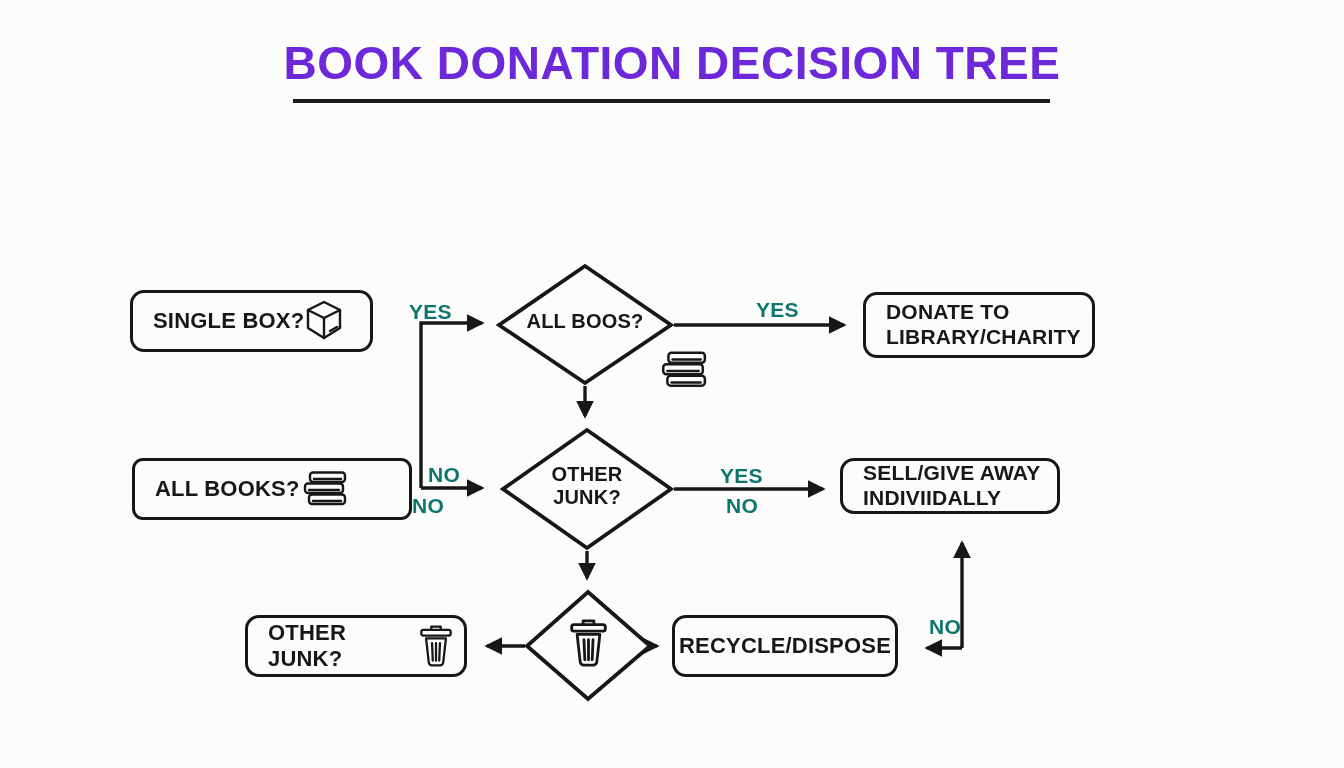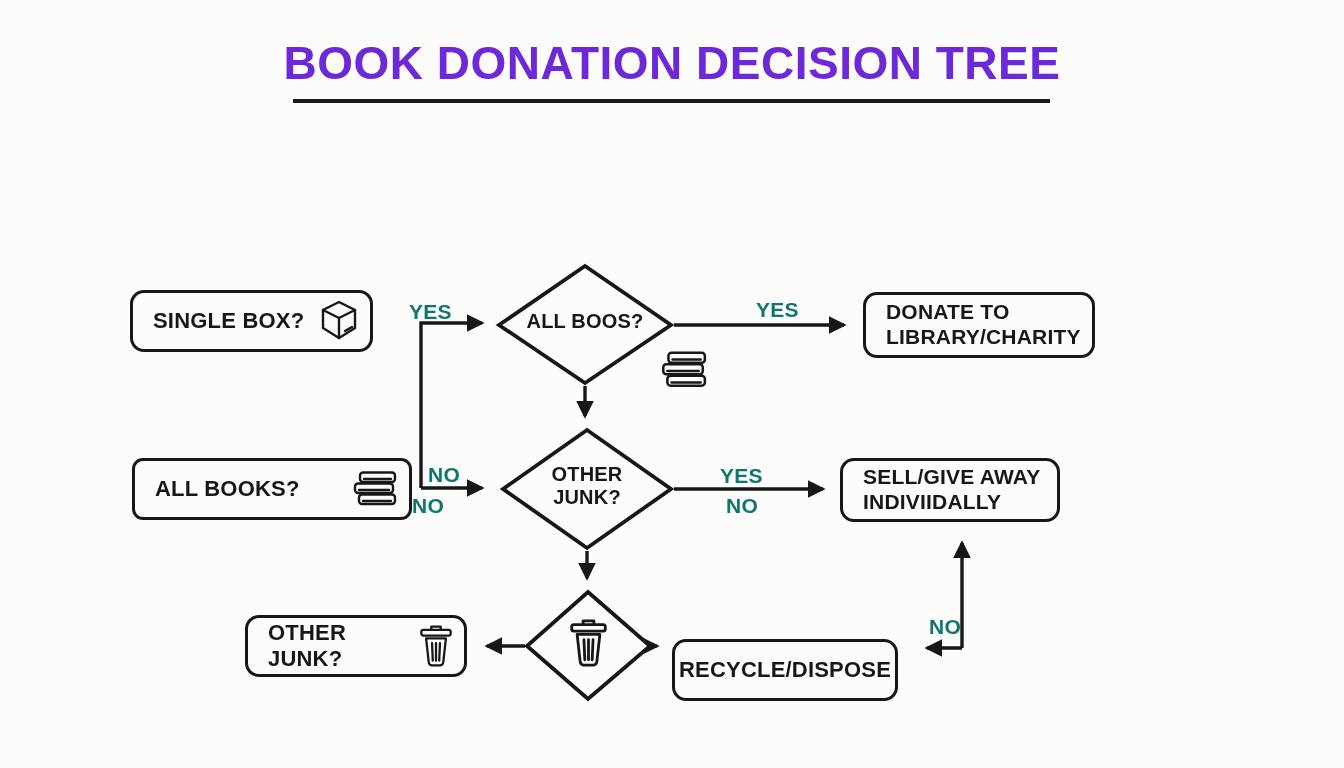--- a/index.html
+++ b/index.html
@@ -15,29 +15,29 @@
     text-align:center; font-size:46px; font-weight:700;
     letter-spacing:0.5px; color:#6d28d9; z-index:2;
   }
   .title-rule{
     position:absolute; left:293px; top:99px; width:757px; height:3.5px;
     background:#1b1b1b; z-index:2;
   }
   .node{
     position:absolute; z-index:2; box-sizing:border-box;
     border:3.5px solid #171717; border-radius:14px;
-    display:flex; align-items:center; justify-content:space-between;
+    display:flex; align-items:center; 
     background:#fcfcfb; padding:0 11px 0 20px;
   }
   .node .lbl{
     font-size:22px; font-weight:700; letter-spacing:0.2px;
     line-height:1.18; white-space:pre-line;
   }
   .node.two-line .lbl{font-size:21px;}
-  .node.center{justify-content:center; padding:0 10px;margin-top:24px;}
+  .node.center{justify-content:center; padding:0 10px;}
   .dlabel{
     position:absolute; z-index:3; text-align:center; font-weight:700;
     font-size:20px; line-height:1.15; white-space:pre-line; letter-spacing:0.2px;
   }
   .elabel{
     position:absolute; z-index:3; font-size:21px; font-weight:700;
     letter-spacing:0.3px; color:#0f766e;
   }
   .icon{flex-shrink:0; display:block;}
   .icon-abs{position:absolute; z-index:2;}
@@ -108,21 +108,21 @@
       <line x1="18" y1="20" x2="18" y2="38.5"></line>
       <line x1="22.2" y1="20" x2="21.4" y2="38.5"></line>
     </svg>
   </div>
 
   <div class="node two-line" style="left:863px; top:292px; width:232px; height:66px;">
     <span class="lbl">DONATE TO
 LIBRARY/CHARITY</span>
   </div>
 
-  <div class="node two-line" style="left:840px; top:458px; width:220px; height:64px;">
+  <div class="node two-line" style="left:840px; top:458px; width:220px; height:56px;">
     <span class="lbl">SELL/GIVE AWAY
 INDIVIIDALLY</span>
   </div>
 
   <div class="node center" style="left:672px; top:615px; width:226px; height:62px;">
     <span class="lbl">RECYCLE/DISPOSE</span>
   </div>
 
   <div class="dlabel" style="left:500px; top:310px; width:170px;">ALL BOOS?</div>
   <div class="dlabel" style="left:502px; top:463px; width:170px;">OTHER

